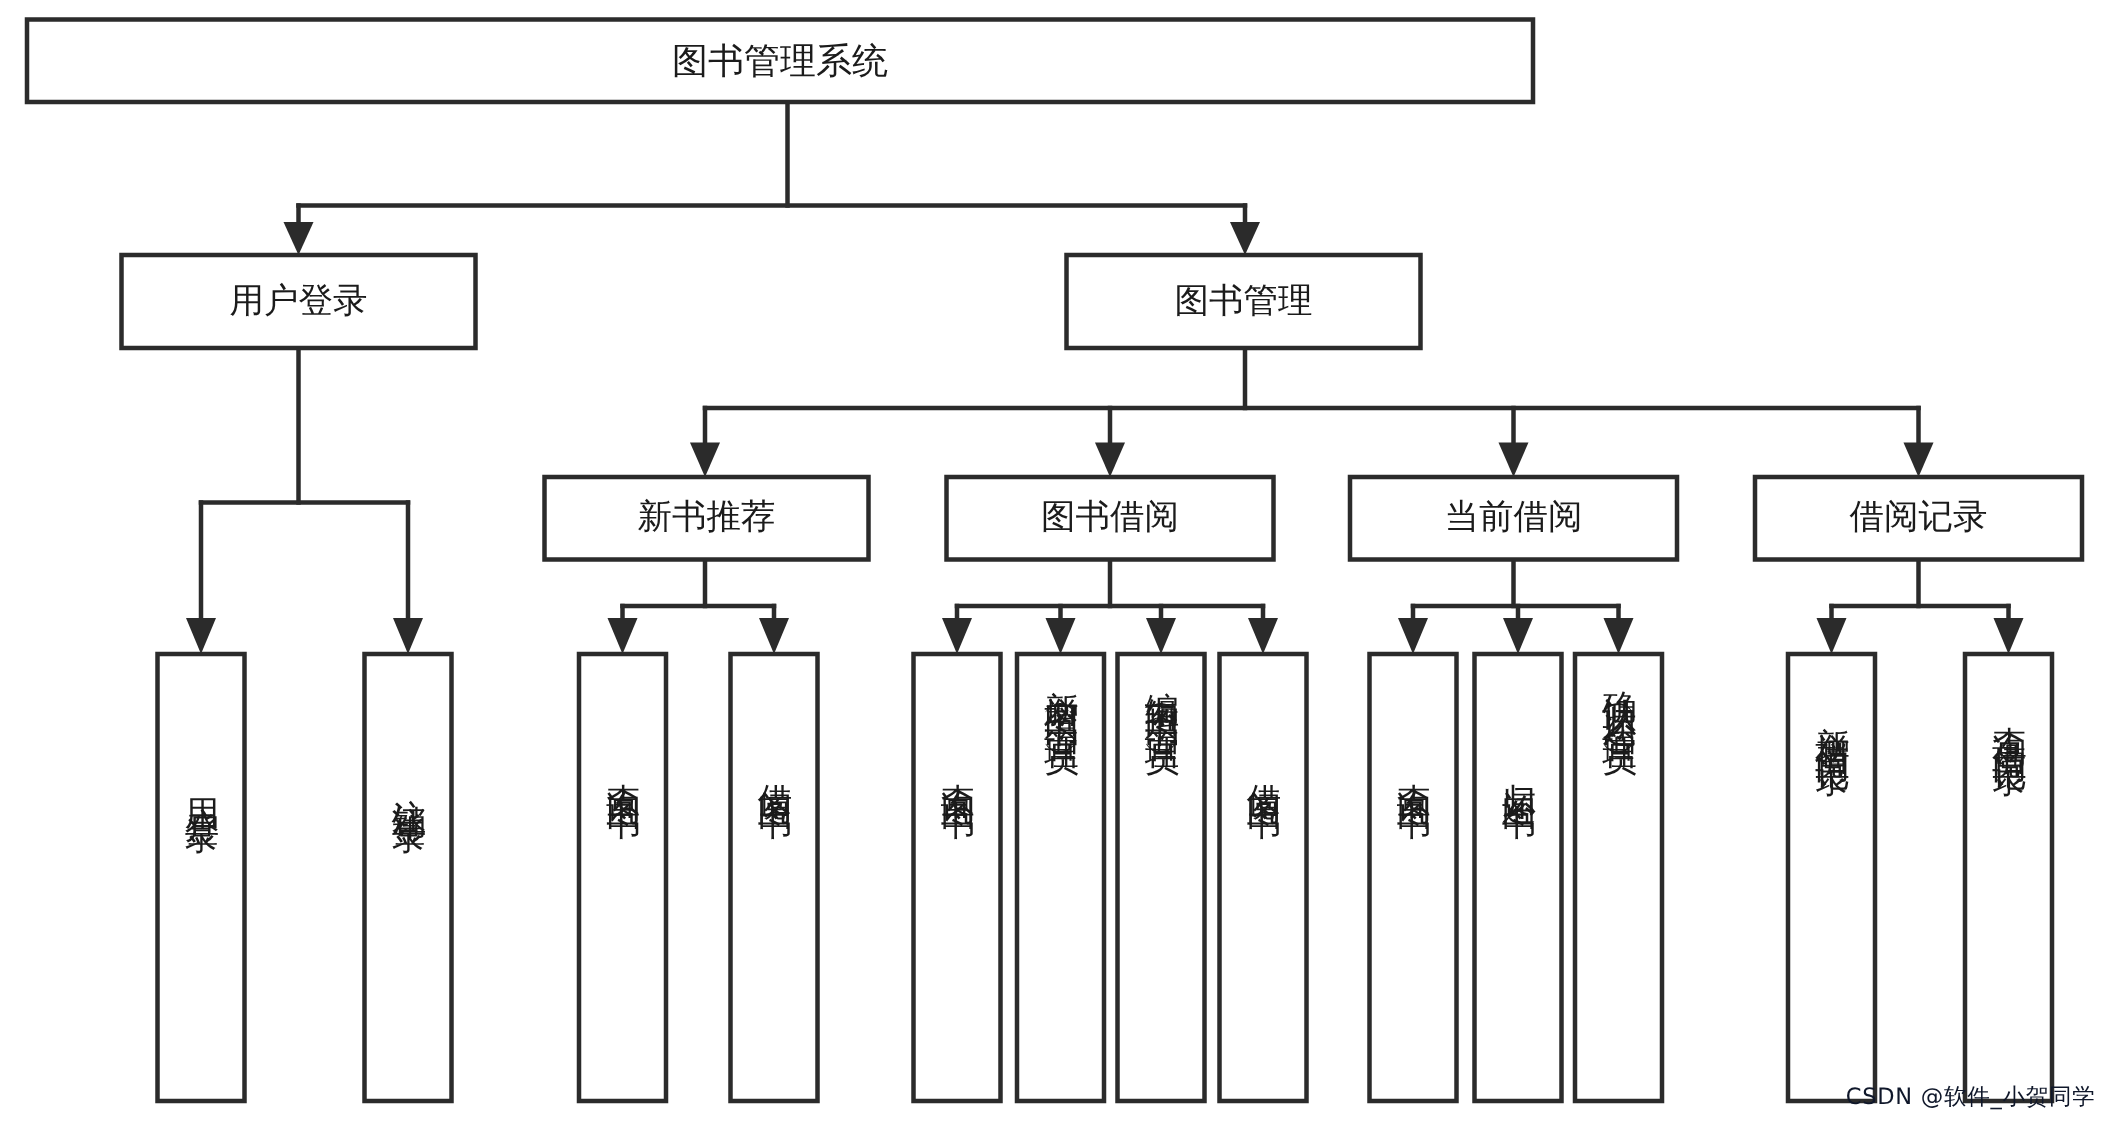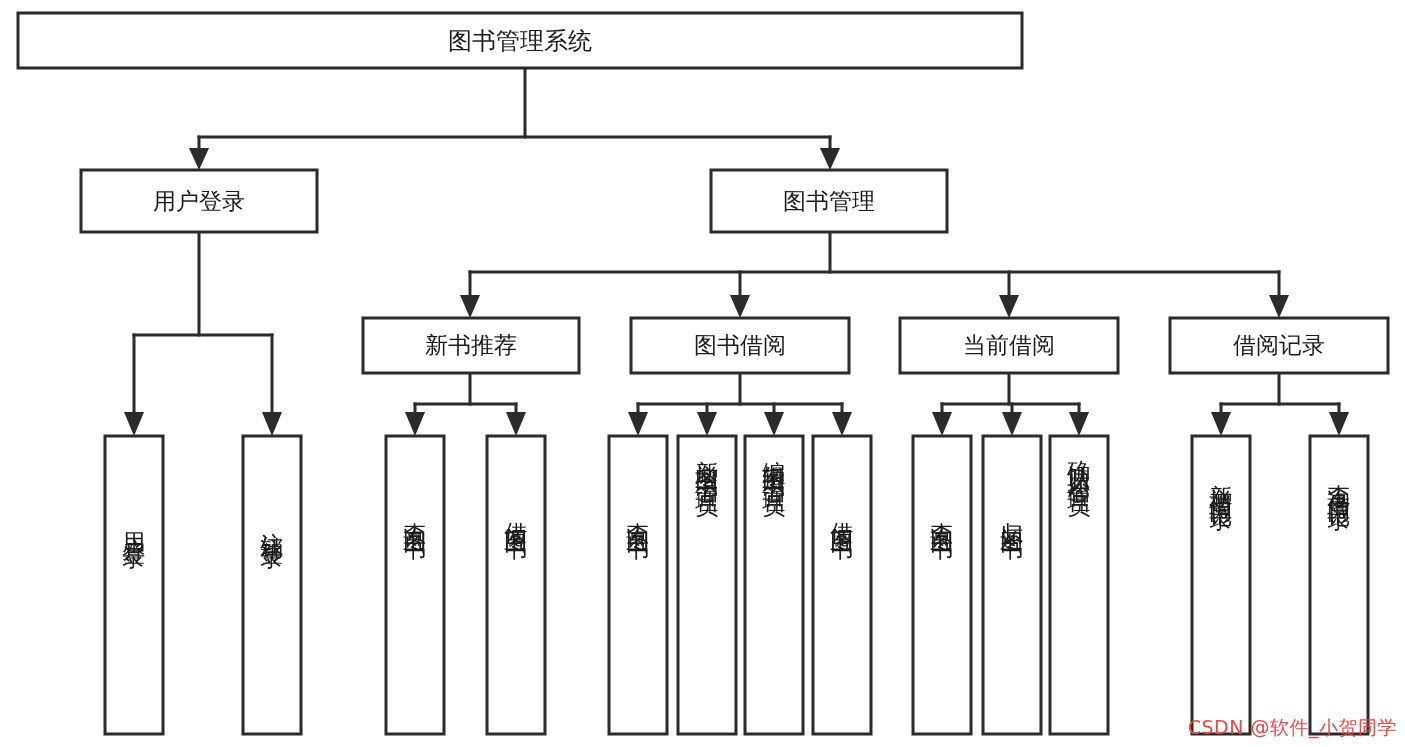--- a/index.html
+++ b/index.html
@@ -67,22 +67,22 @@
     line-height: 1.32;
     letter-spacing: 5px;
     color: #1b1b1b;
     white-space: nowrap;
   }
   .watermark {
     position: absolute;
     right: 8px;
     bottom: 6px;
     font-family: "DejaVu Sans", "Liberation Sans", sans-serif;
-    font-size: 19px;
-    color: #ef4444;
+    font-size: 15px;
+    color: #0f172a;
     letter-spacing: 0.5px;
     white-space: nowrap;
   }
 </style>
 </head>
 <body>
 
 <div id="diagram-root">
 
   <svg id="tree-svg" viewBox="0 0 1405 747">

